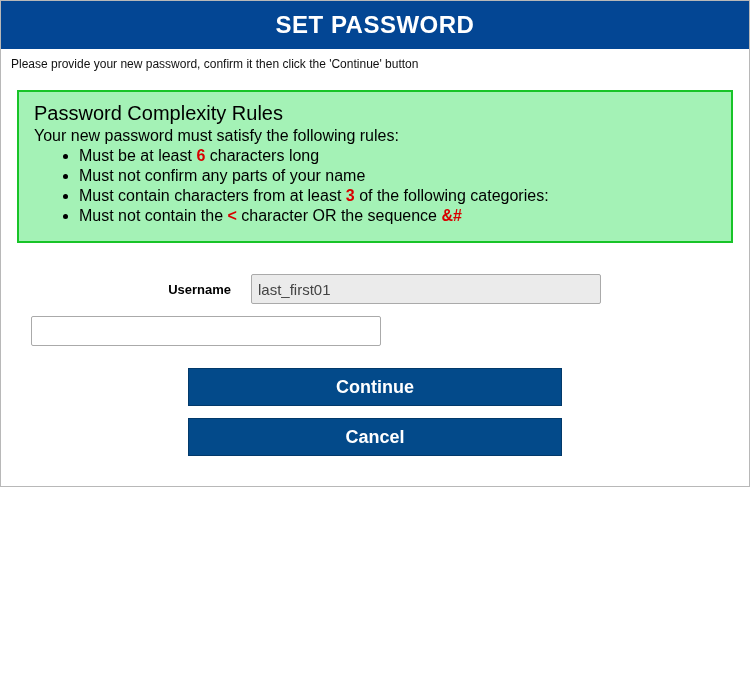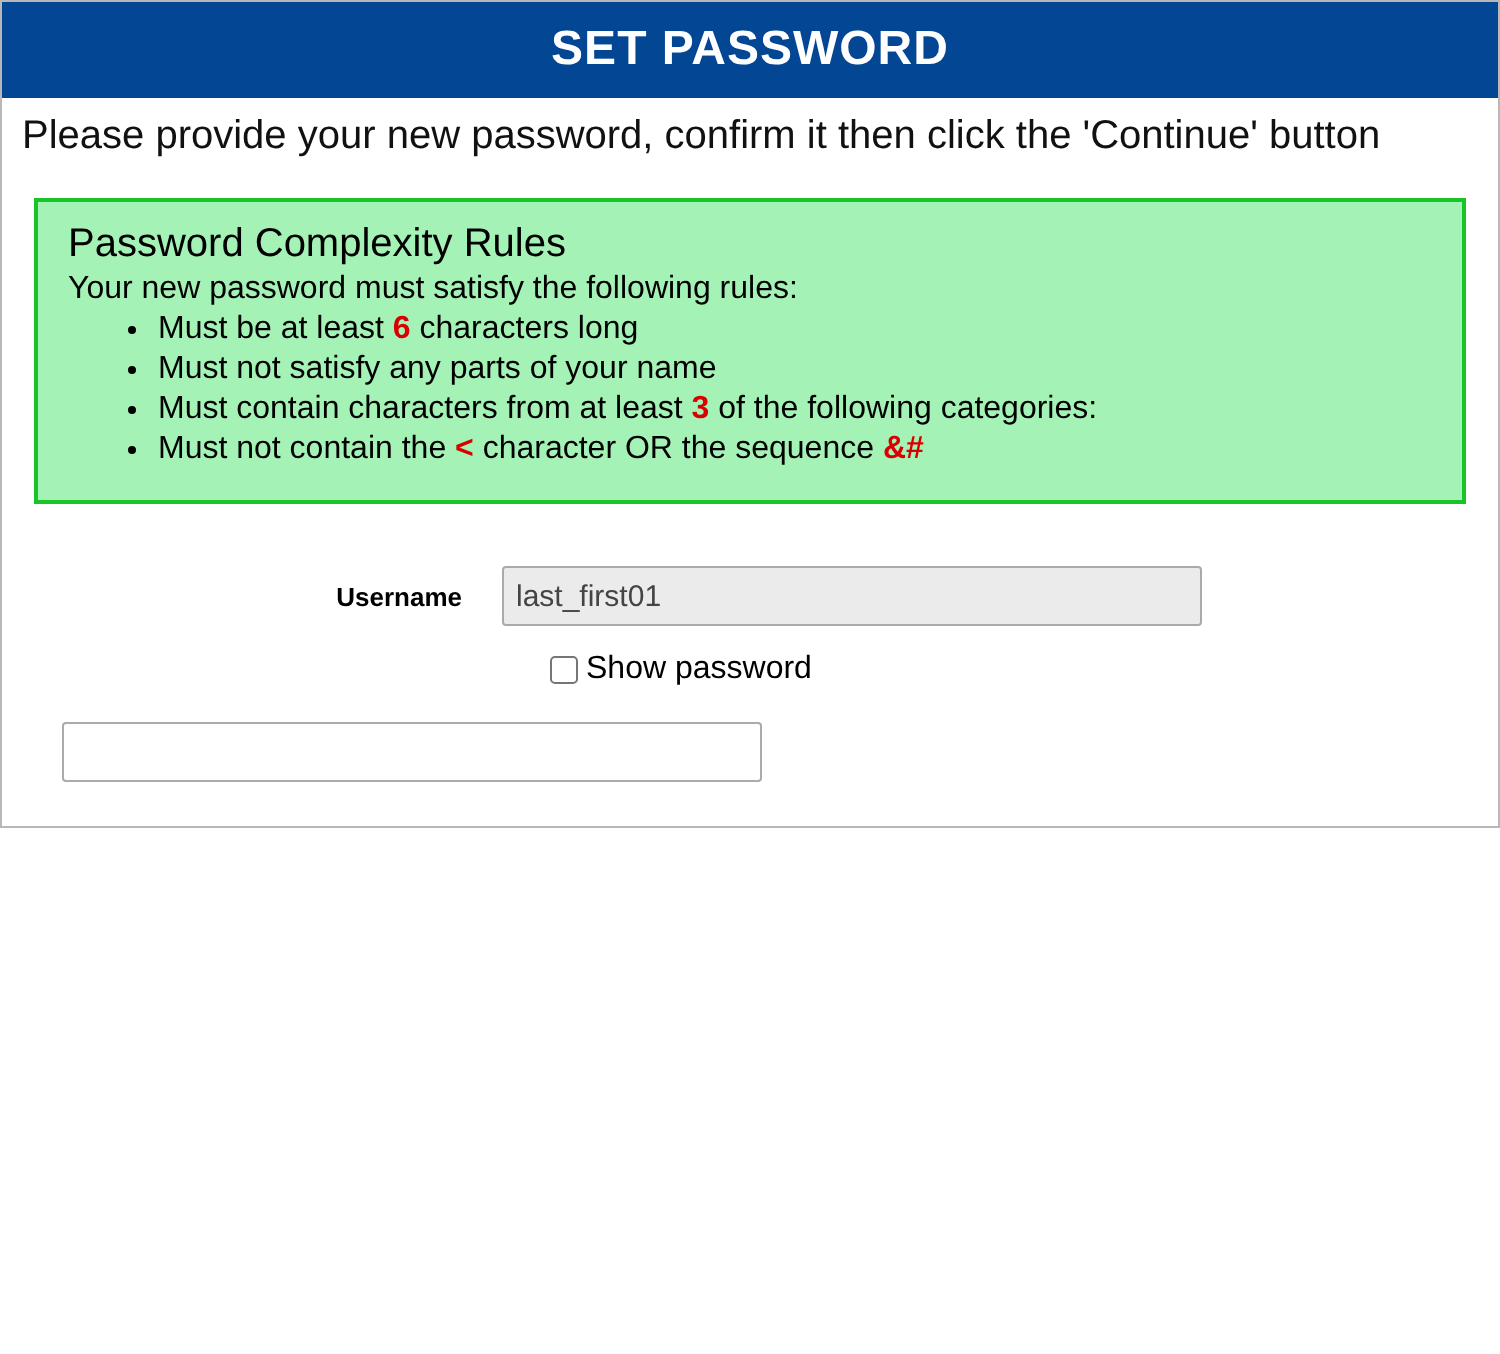--- a/index.html
+++ b/index.html
@@ -21,21 +21,21 @@
       background: #034694;
       color: #fff;
       text-align: center;
       font-size: 24px;
       padding: 10px 0;
       letter-spacing: 0.5px;
       font-weight: bold;
     }
     .instruction {
       padding: 8px 10px 4px 10px;
-      font-size: 20px;
+      font-size: 12px;
       color: #111;
     }
     .rules-box {
       margin: 15px 16px;
       border: 2px solid #18c428;
       background: #a4f2b6;
       padding: 10px 15px 14px 15px;
     }
     .rules-title {
       font-weight: normal;
@@ -145,47 +145,47 @@
 
   <div class="instruction">Please provide your new password, confirm it then click the 'Continue' button</div>
 
   <div class="rules-box">
     <div class="rules-title">Password Complexity Rules</div>
     <div class="rules-intro">Your new password must satisfy the following rules:</div>
     <ul class="rules-list">
       <li>
         <span>Must be at least </span><span class="hl">6</span><span> characters long</span>
       </li>
-      <li>Must not satisfy any parts of your name</li>
+      <li>Must not confirm any parts of your name</li>
       <li>
         <span>Must contain characters from at least </span><span class="hl">3</span><span> of the following categories:</span>
       </li>
       <li>
         <span>Must not contain the </span><span class="hl">&lt;</span><span> character OR the sequence </span><span class="hl">&amp;#</span>
       </li>
     </ul>
   </div>
 
   <div class="form-area">
 
     <div class="form-row">
       <div class="form-label">Username</div>
       <div class="form-field">
         <input type="text" class="text-input readonly" readonly="" value="last_first01" style="">
       </div>
     </div>
 
 
-    <div class="show-pw-row">
-      <input type="checkbox" style="">
-      <span>Show password</span>
-    </div>
 
     <div class="form-row">
       <div class="form-field">
         <input type="password" class="text-input" value="" style="">
       </div>
     </div>
 
+    <div class="buttons">
+      <button class="btn">Continue</button>
+      <button class="btn">Cancel</button>
+    </div>
 
   </div>
 
 </div>
 
 </body></html>

